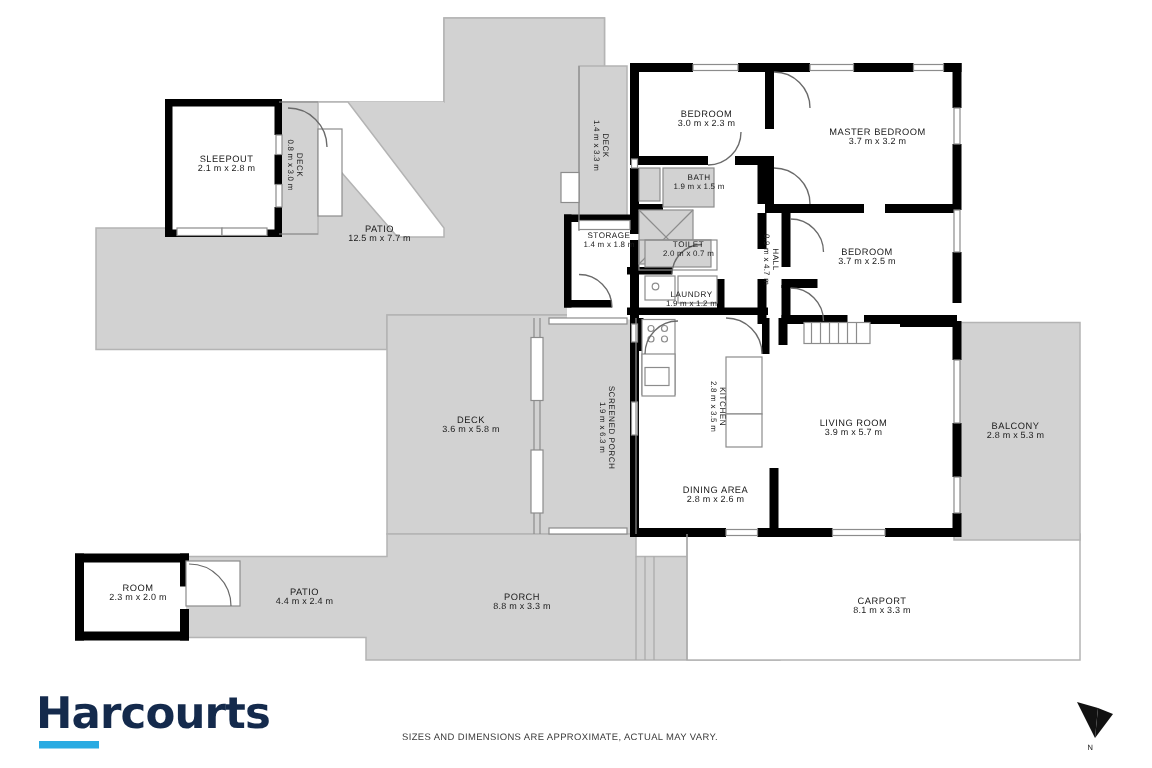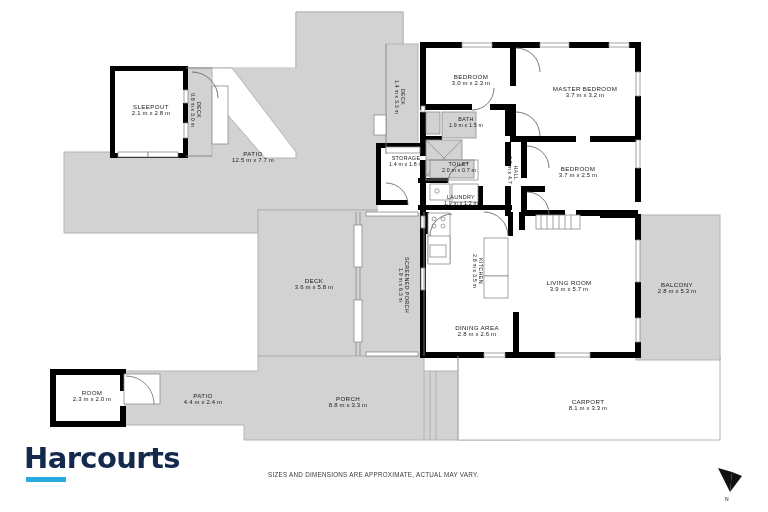--- a/index.html
+++ b/index.html
@@ -23,21 +23,21 @@
     pointer-events:none;
     transform:translate(-50%,-50%);
   }
   .fp-label .nm{display:block;font-size:6.2px;letter-spacing:.35px;}
   .fp-label .dm{display:block;font-size:6.0px;letter-spacing:.15px;}
   .fp-label.small .nm{font-size:5.4px;}
   .fp-label.small .dm{font-size:5.3px;}
   .fp-label.rot{transform:translate(-50%,-50%) rotate(90deg);}
 
   
-  #footer{position:absolute;left:0;top:435px;width:764px;height:60px;}
+  #footer{position:absolute;left:0;top:452px;width:764px;height:60px;}
   #logo{
     position:absolute;left:24px;top:6px;
     font-family:"DejaVu Sans", sans-serif;
     font-weight:bold;
     font-size:29px;
     color:#142a4c;
     letter-spacing:-0.6px;
   }
   #logo-bar{
     position:absolute;left:26px;top:42px;width:40px;height:5px;background:#29abe2;

